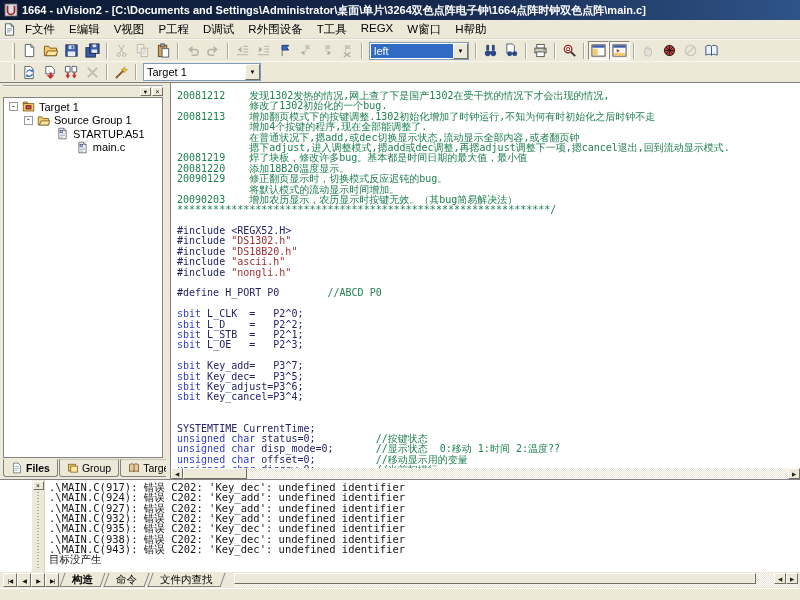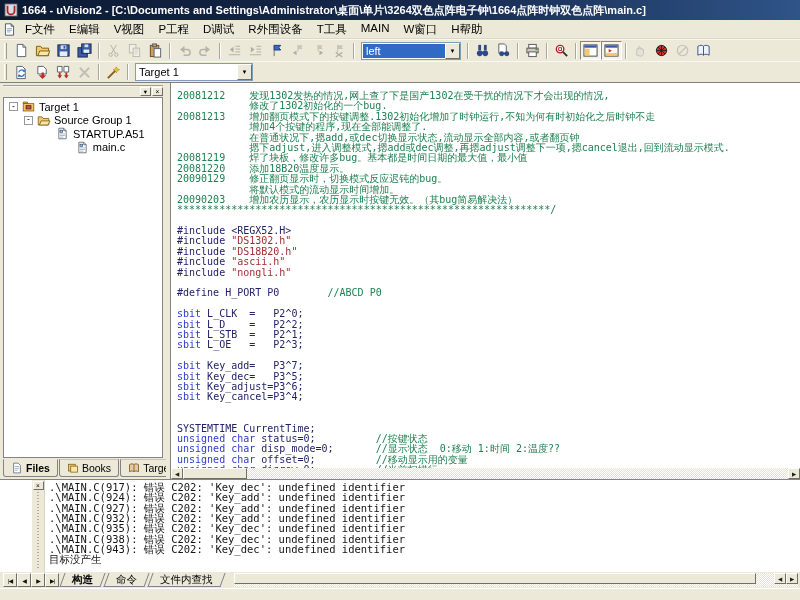--- a/index.html
+++ b/index.html
@@ -15,21 +15,21 @@
   .app-icon svg { width:14px; height:14px; display:block; }
 
   
   .menubar { height:19px; background:#ece9d8; display:flex; align-items:center;
     padding-left:3px; flex:none; border-bottom:1px solid #dcd8c8; }
   .mdi-icon svg { width:13px; height:13px; display:block; margin-right:2px; }
   .menu-item { padding:12px 7px; font-size:11.5px; color:#000; white-space:nowrap; }
 
   
   .toolbar { height:22px; background:#ece9d8; display:flex; align-items:center;
-    padding-left:2px; flex:none; border-top:1px solid #f8f7f1; }
+    padding-left:10px; flex:none; border-top:1px solid #f8f7f1; }
   #toolbar2 { height:21px; border-top:1px solid #f8f7f1; }
   .tgrip { width:3px; height:16px; border-left:1px solid #fff; border-right:1px solid #a39f8d; margin:0 4px 0 2px; flex:none; }
   .sep { width:0; height:16px; border-left:1px solid #aca899; border-right:1px solid #fff; margin:0 3px; flex:none; }
   .tb-btn { width:21px; height:19px; display:flex; align-items:center; justify-content:center;
     border:1px solid transparent; flex:none; }
   .tb-btn svg { width:15px; height:15px; display:block; }
   .tb-btn.disabled svg { opacity:.35; filter:grayscale(1); }
   .tb-btn.pressed { border-color:#8a8674 #fff #fff #8a8674; background:#f5f3ea; }
   .combo { height:18px; background:#fff; border:1px solid #7f9db9; display:flex; align-items:center; margin:0 3px; flex:none; }
   .combo .cval { flex:1; font-size:11px; padding:0 3px; white-space:nowrap; overflow:hidden; height:14px; line-height:14px; }
@@ -122,21 +122,21 @@
         </svg>
       </span>
     <div id="menu-items" style="display:flex;">
         <span class="menu-item">F文件</span>
         <span class="menu-item">E编辑</span>
         <span class="menu-item">V视图</span>
         <span class="menu-item">P工程</span>
         <span class="menu-item">D调试</span>
         <span class="menu-item">R外围设备</span>
         <span class="menu-item">T工具</span>
-        <span class="menu-item">MAIN</span>
+        <span class="menu-item">REGX</span>
         <span class="menu-item">W窗口</span>
         <span class="menu-item">H帮助</span>
       </div>
   </div>
 
   <div class="toolbar" id="toolbar1">
       <span class="tgrip"></span>
       <span class="tb-btn">
         <svg viewBox="0 0 16 16">
           <path d="M3.5 1.5h6l3 3v10h-9z" fill="#fff" stroke="#55606e"></path>
@@ -426,21 +426,21 @@
             </span>
             <span>Files</span>
           </span>
           <span class="ptab">
             <span>
               <svg viewBox="0 0 16 16">
                 <rect x="2" y="3" width="9" height="9" fill="#f5c96a" stroke="#7a5c17"></rect>
                 <rect x="5" y="5.5" width="9" height="8" fill="#ffe6a6" stroke="#7a5c17"></rect>
               </svg>
             </span>
-            <span>Books</span>
+            <span>Group</span>
           </span>
           <span class="ptab">
             <span>
               <svg viewBox="0 0 16 16">
                 <path d="M2 3.5c2.6-1.4 4.6-1.4 6 0 1.4-1.4 3.4-1.4 6 0V13c-2.6-1.4-4.6-1.4-6 0-1.4-1.4-3.4-1.4-6 0z" fill="#e8c8a0" stroke="#6b4c18"></path>
                 <path d="M8 3.5V13" stroke="#6b4c18"></path>
               </svg>
             </span>
             <span>Target</span>
           </span>

